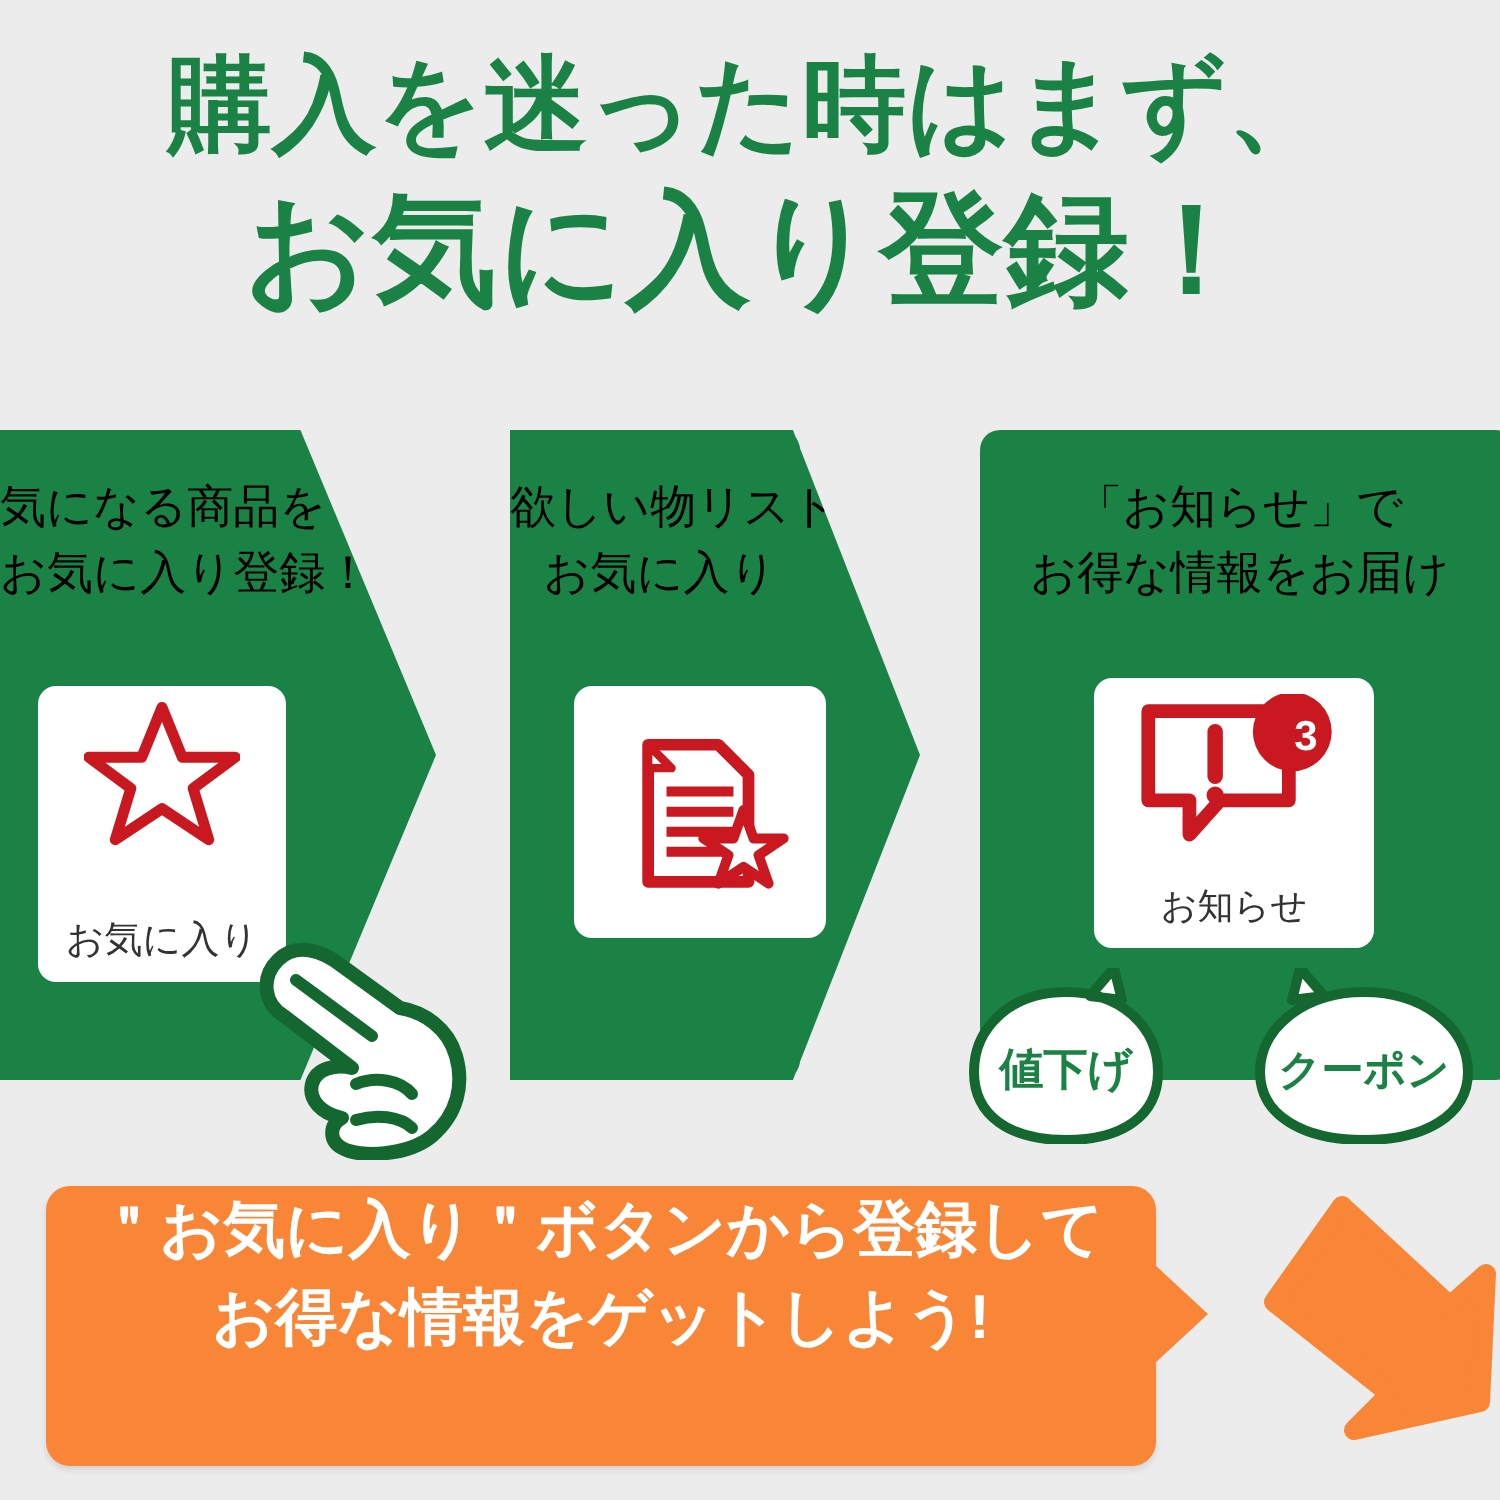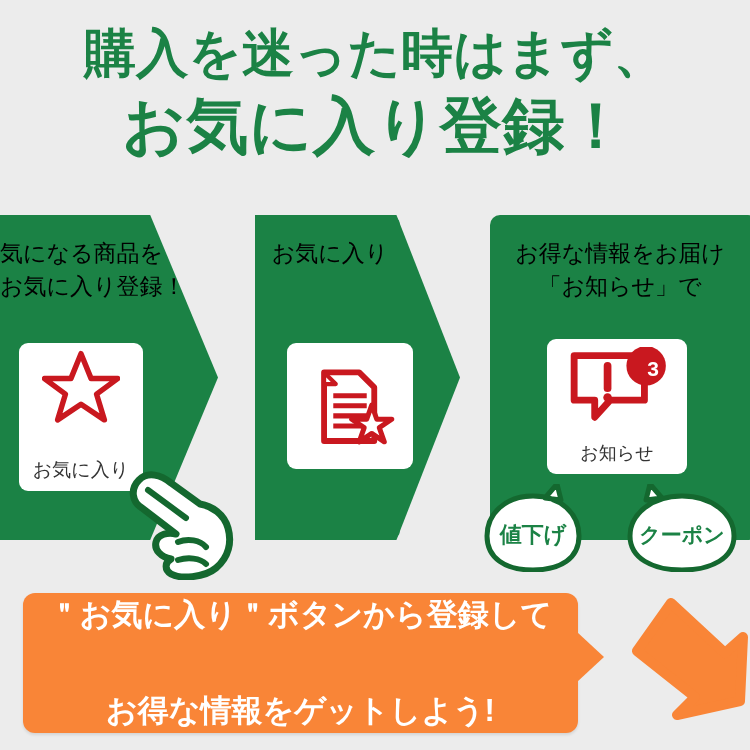--- a/index.html
+++ b/index.html
@@ -222,21 +222,21 @@
   }
   .callout-text {
     position: absolute;
     left: 0;
     top: 0;
     width: 100%;
     height: 100%;
     display: flex;
     flex-direction: column;
     align-items: center;
-    justify-content: space-between;
+    justify-content: flex-start;
     color: #ffffff;
     font-weight: bold;
     font-size: 31px;
     line-height: 1.42;
     white-space: nowrap;
     user-select: none;
   }
   .callout-text span { display: block; }
 
   
@@ -272,20 +272,21 @@
             <polygon points="50,6 63,38 97,38 70,58 80,91 50,71 20,91 30,58 3,38 37,38" fill="none" stroke="#c9181f" stroke-width="7" stroke-linejoin="round"></polygon>
           </svg>
         </div>
         <div class="card-label">お気に入り</div>
       </div>
     </div>
 
     <div class="panel-2-bg"></div>
     <div class="panel panel-2">
       <div class="panel-text">
+        <span>欲しい物リスト</span>
         <span>お気に入り</span>
       </div>
       <div class="icon-card card-2">
         <div class="card-icon" style="top:16px;">
           <svg width="92" height="92" viewBox="0 0 110 110">
             <path d="M24 16 h42 l18 18 v64 h-60 z" fill="none" stroke="#c9181f" stroke-width="7" stroke-linejoin="round"></path>
             <path d="M24 16 l0 14 l14 0 z" fill="#ffffff" stroke="#c9181f" stroke-width="5" stroke-linejoin="round"></path>
             <g stroke="#c9181f" stroke-width="6" stroke-linecap="butt">
               <line x1="35" y1="44" x2="75" y2="44"></line>
               <line x1="35" y1="56" x2="75" y2="56"></line>
@@ -294,22 +295,22 @@
             </g>
             <polygon points="81,55 87,72 105,72 90,82 96,99 81,89 66,99 72,82 57,72 75,72" fill="#ffffff" stroke="#c9181f" stroke-width="6" stroke-linejoin="round"></polygon>
           </svg>
         </div>
         <div class="card-label"></div>
       </div>
     </div>
 
     <div class="panel panel-3">
       <div class="panel-text">
+        <span>「お知らせ」で</span>
         <span>お得な情報をお届け</span>
-        <span>「お知らせ」で</span>
       </div>
       <div class="icon-card card-3">
         <div class="card-icon" style="top:8px;">
           <svg width="104" height="84" viewBox="0 0 120 98">
             <path d="M10 10 h82 v52 h-40 l-18 20 v-20 h-24 z" fill="none" stroke="#c9181f" stroke-width="8" stroke-linejoin="round"></path>
             <line x1="49" y1="22" x2="49" y2="48" stroke="#c9181f" stroke-width="9" stroke-linecap="round"></line>
             <circle cx="49" cy="59" r="5" fill="#c9181f"></circle>
             <circle cx="94" cy="22" r="23" fill="#c9181f"></circle>
           </svg>
         </div>

